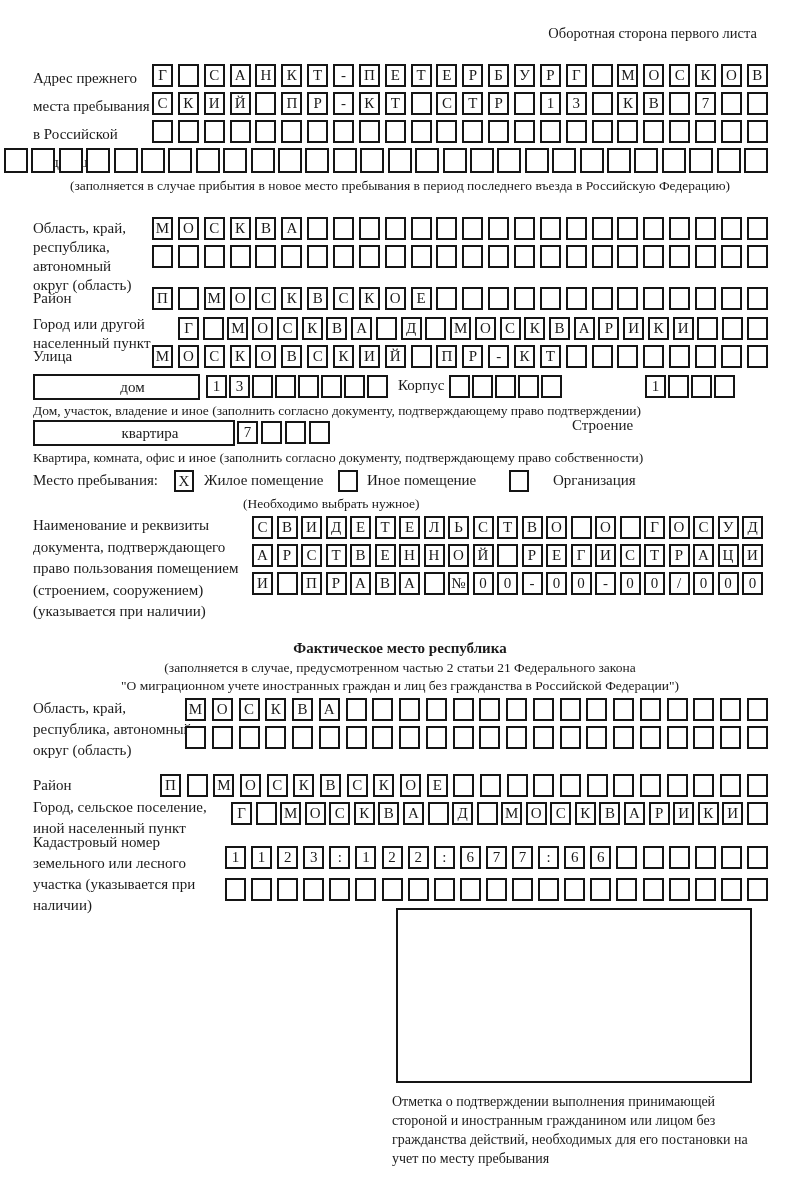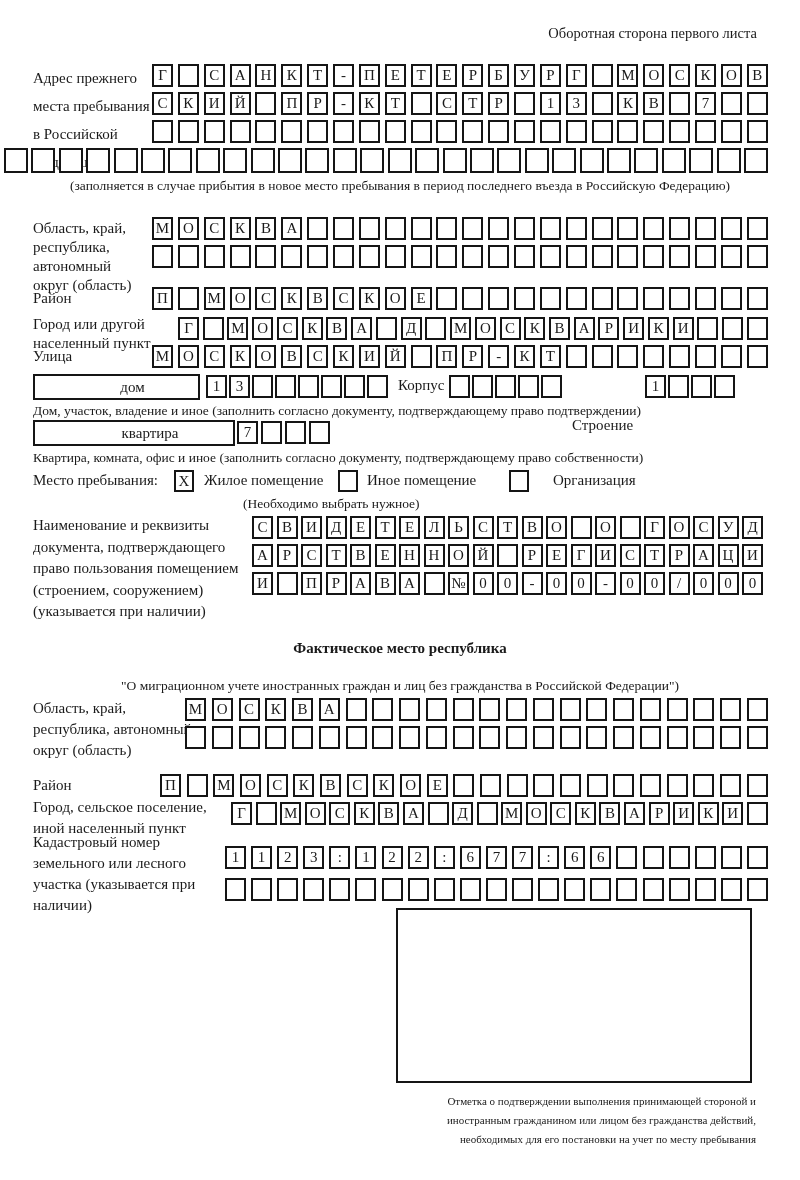--- a/index.html
+++ b/index.html
@@ -30,21 +30,21 @@
     position:absolute; box-sizing:border-box; border:2px solid #151515; background:#fff;
     display:flex; align-items:center; justify-content:center; font-size:15px;padding-left:32px;
   }
   .checkbox {
     position:absolute; box-sizing:border-box; width:20px; height:22px;
     border:2px solid #151515; background:#fff;
     display:flex; align-items:center; justify-content:center; font-size:15px;
   }
   .opt { position:absolute; font-size:15px; }
   .stampbox { position:absolute; box-sizing:border-box; border:2px solid #151515; background:#fff; }
-  .stampcap { position:absolute; font-size:11px; line-height:19px; text-align:right; }
+  .stampcap { position:absolute; font-size:14px; line-height:19px; text-align:left; }
 </style>
 </head>
 <body>
 
 <div class="page">
 
   <div class="hdr">Оборотная сторона первого листа</div>
 
   <div class="lbl lh28" style="left:33px; top:64px; width:122px;">Адрес прежнего места пребывания в Российской Федерации</div>
   <div class="cellrow" style="left:152px; top:64px; width:616px;">
@@ -407,20 +407,21 @@
       <div class="cell">-</div>
       <div class="cell">0</div>
       <div class="cell">0</div>
       <div class="cell">/</div>
       <div class="cell">0</div>
       <div class="cell">0</div>
       <div class="cell">0</div>
     </div>
 
   <div class="title" style="top:640px; font-size:15px;">Фактическое место республика</div>
+  <div class="cap center" style="top:660px;">(заполняется в случае, предусмотренном частью 2 статьи 21 Федерального закона</div>
   <div class="cap center" style="top:678px;">"О миграционном учете иностранных граждан и лиц без гражданства в Российской Федерации")</div>
 
   <div class="lbl lh21" style="left:33px; top:698px; width:160px;">Область, край, республика, автономный округ (область)</div>
   <div class="cellrow" style="left:185px; top:698px; width:583px;">
       <div class="cell">М</div>
       <div class="cell">О</div>
       <div class="cell">С</div>
       <div class="cell">К</div>
       <div class="cell">В</div>
       <div class="cell">А</div>

